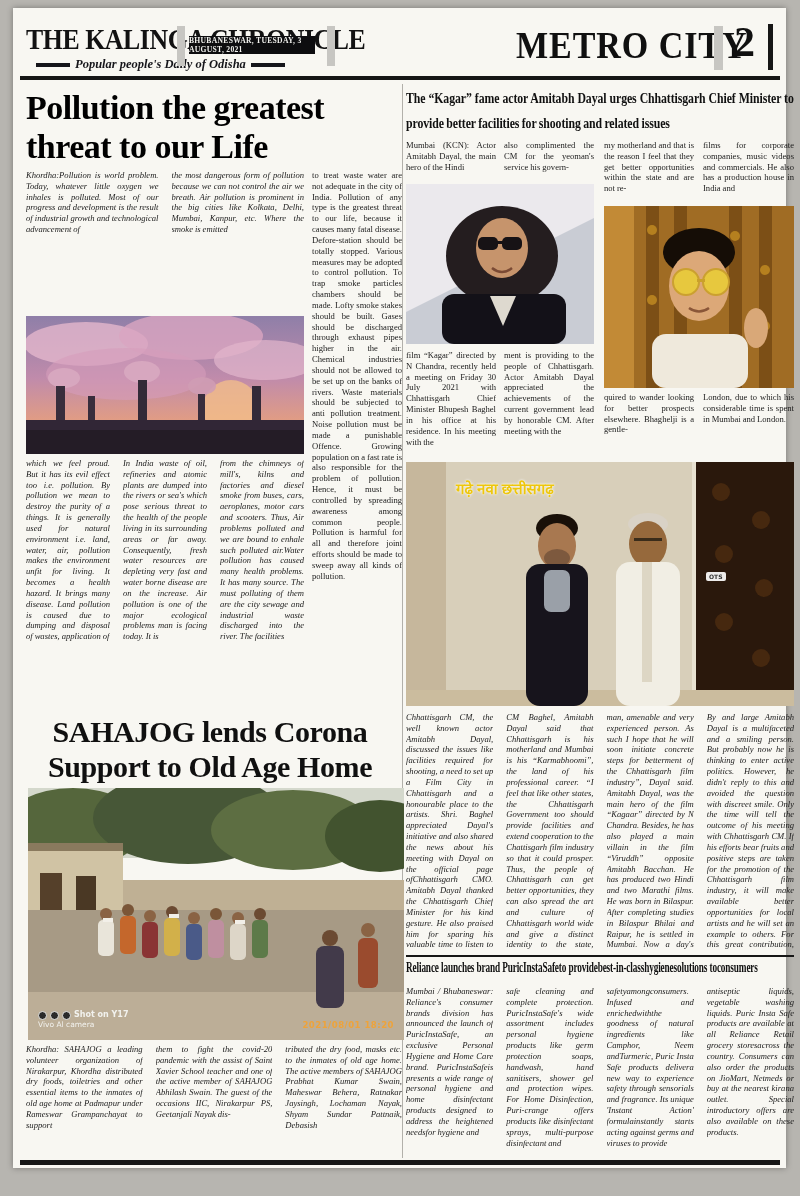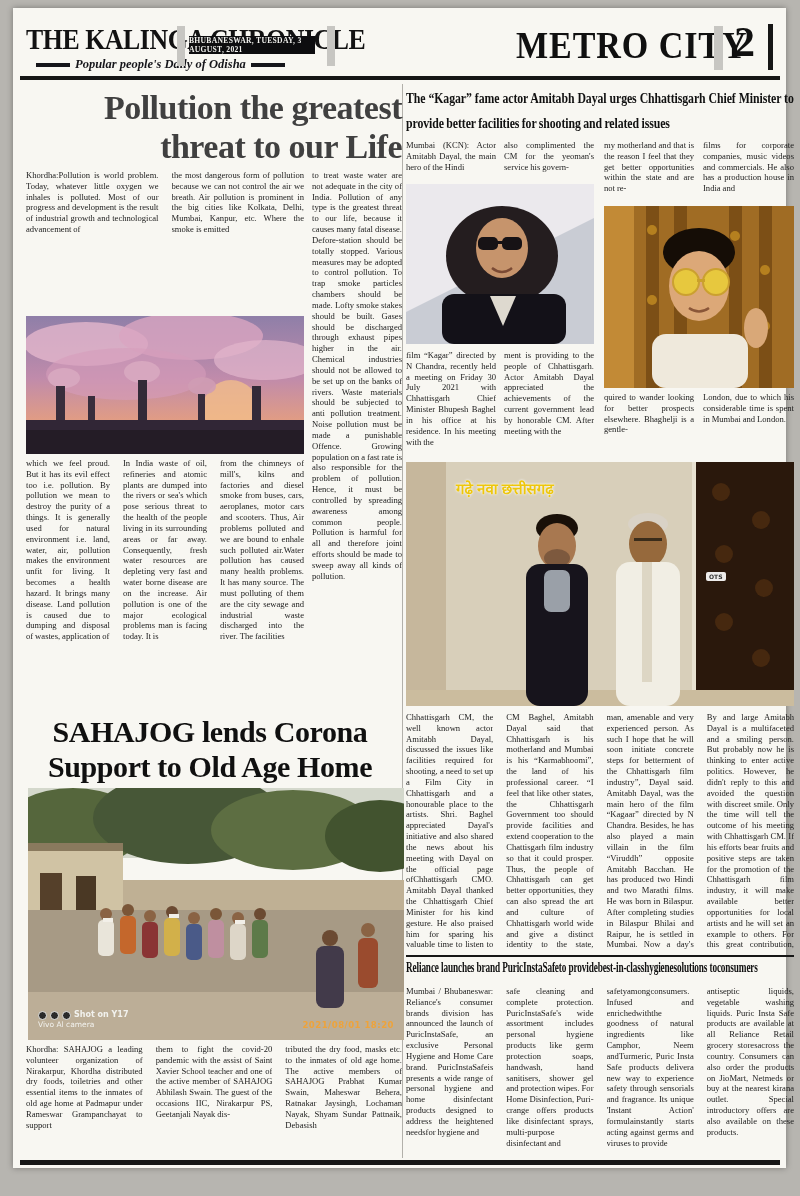--- a/index.html
+++ b/index.html
@@ -18,24 +18,24 @@
   .datebox{background:#0d0d0f;color:#f2f2ee;font-weight:bold;font-size:7.6px;
            display:flex;align-items:center;justify-content:center;letter-spacing:.3px;}
   .metro{font-weight:bold;font-size:37px;white-space:nowrap;letter-spacing:1px;
          transform:scaleX(.92);transform-origin:left top;color:#101010;}
   .pageno{font-weight:bold;font-size:42px;color:#101010;}
   .hrule{background:#161616;}
   .vrule{background:#b2b0aa;}
   
   .body-text{font-size:8.6px;line-height:1.26;text-align:justify;color:#1b1b1b;
              overflow:hidden;word-spacing:-.2px;}
-  .cols{display:flex;gap:13px;}
+  .cols{display:flex;gap:13px;font-style:italic;}
   .cols .col{flex:1;}
-  .headline-xl{font-weight:bold;font-size:34px;line-height:1.15;text-align:right;
-               color:#404040;letter-spacing:-0.5px;}
+  .headline-xl{font-weight:bold;font-size:34px;line-height:1.15;text-align:left;
+               color:#000000;letter-spacing:-0.5px;}
   .headline-lg{font-weight:bold;font-size:30px;line-height:1.18;text-align:center;
                color:#101010;letter-spacing:-0.4px;}
   .headline-md{font-weight:bold;font-size:14px;line-height:1.82;color:#101010;
                width:460px;transform:scaleX(.843);transform-origin:left top;
                letter-spacing:-0.1px;word-spacing:-0.5px;text-align:justify;}
   .headline-sm{font-weight:bold;font-size:14px;white-space:nowrap;color:#101010;
                transform:scaleX(.66);transform-origin:left top;letter-spacing:-0.2px;}
   .photo-frame{display:block;}
   .hindi-banner{position:absolute;left:50px;top:16px;width:330px;text-align:left;
                 font-family:Liberation Sans, sans-serif;font-weight:bold;font-size:15px;

